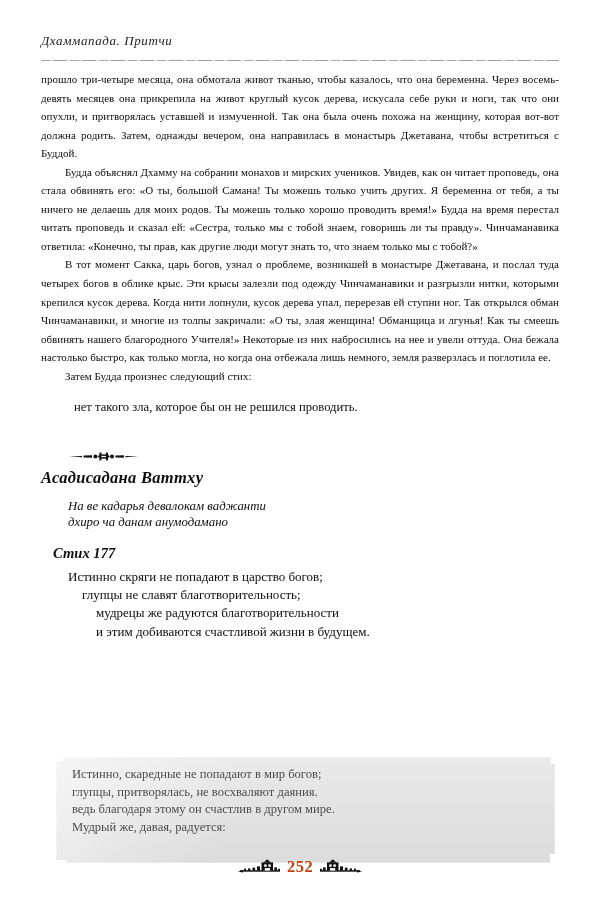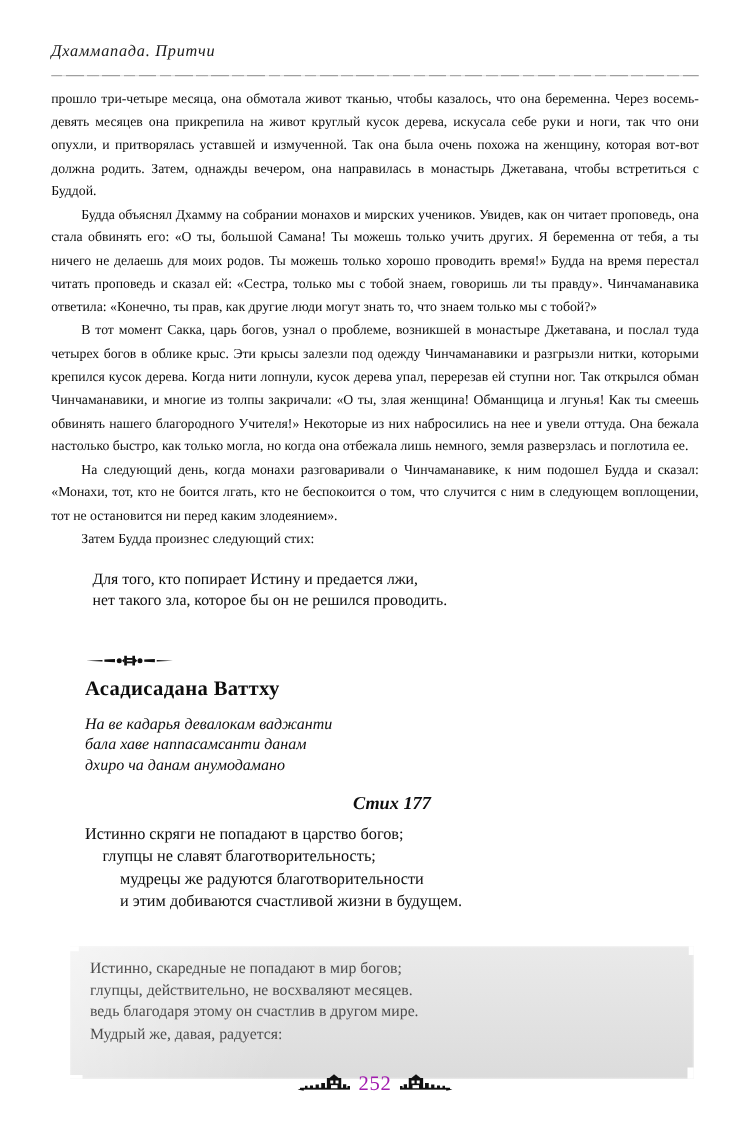--- a/index.html
+++ b/index.html
@@ -85,44 +85,43 @@
     margin-top: 31px;
     margin-left: 27px;
     width: 72px;
     height: 11px;
     position: relative;
   }
 
   
   .section-title {
     margin-top: 9px;
-    margin-left: 27px;
+    font-style: italic;
     font-weight: bold;
     font-size: 16.5px;
     letter-spacing: 0.3px;
   }
 
   
   .pali {
     margin-top: 10px;
     margin-left: 27px;
     font-style: italic;
     font-size: 12.8px;
     line-height: 16.6px;
   }
   .pali .line { white-space: nowrap; }
 
   
   .verse-no {
     margin-top: 14px;
-    margin-left: 27px;
+    margin-left: 12px;
     font-style: italic;
     font-weight: bold;
     font-size: 14.6px;
-    text-align: center;
   }
 
   
   .translation {
     margin-top: 6px;
     margin-left: 27px;
     font-size: 13px;
     line-height: 18.2px;
   }
   .translation .line { white-space: nowrap; }
@@ -171,22 +170,23 @@
     left: 0;
     top: 857px;
     width: 600px;
     display: flex;
     align-items: center;
     justify-content: center;
     gap: 5px;
   }
   .page-number {
     font-size: 16.5px;
-    color: #a21caf;
+    color: #c2410c;
     letter-spacing: .5px;
+    font-weight: bold;
   }
   .orn-left, .orn-right {
     display: block;
     line-height: 0;
   }
 </style>
 </head>
 <body>
 
 <div class="page">
@@ -194,25 +194,23 @@
   <div class="running-head">
     <div class="running-head-title">Дхаммапада. Притчи</div>
   </div>
   <div class="head-rule"></div>
 
   <div class="col">
 
     <p class="para first">прошло три-четыре месяца, она обмотала живот тканью, чтобы казалось, что она беременна. Через восемь-девять месяцев она прикрепила на живот круглый кусок дерева, искусала себе руки и ноги, так что они опухли, и притворялась уставшей и измученной. Так она была очень похожа на женщину, которая вот-вот должна родить. Затем, однажды вечером, она направилась в монастырь Джетавана, чтобы встретиться с Буддой.</p>
     <p class="para">Будда объяснял Дхамму на собрании монахов и мирских учеников. Увидев, как он читает проповедь, она стала обвинять его: «О ты, большой Самана! Ты можешь только учить других. Я беременна от тебя, а ты ничего не делаешь для моих родов. Ты можешь только хорошо проводить время!» Будда на время перестал читать проповедь и сказал ей: «Сестра, только мы с тобой знаем, говоришь ли ты правду». Чинчаманавика ответила: «Конечно, ты прав, как другие люди могут знать то, что знаем только мы с тобой?»</p>
     <p class="para">В тот момент Сакка, царь богов, узнал о проблеме, возникшей в монастыре Джетавана, и послал туда четырех богов в облике крыс. Эти крысы залезли под одежду Чинчаманавики и разгрызли нитки, которыми крепился кусок дерева. Когда нити лопнули, кусок дерева упал, перерезав ей ступни ног. Так открылся обман Чинчаманавики, и многие из толпы закричали: «О ты, злая женщина! Обманщица и лгунья! Как ты смеешь обвинять нашего благородного Учителя!» Некоторые из них набросились на нее и увели оттуда. Она бежала настолько быстро, как только могла, но когда она отбежала лишь немного, земля разверзлась и поглотила ее.</p>
-    <p class="para">На следующий день, когда монахи разговаривали о Чинчаманавике, к ним подошел Будда и сказал: «Монахи, тот, кто не боится лгать, кто не беспокоится о том, что случится с ним в следующем воплощении, тот не остановится ни перед каким злодеянием».</p>
     <p class="para">Затем Будда произнес следующий стих:</p>
 
     <div class="stanza">
-      <div class="line">Для того, кто попирает Истину и предается лжи,</div>
       <div class="line">нет такого зла, которое бы он не решился проводить.</div>
     </div>
 
     <div class="divider">
       <svg width="72" height="11" viewBox="0 0 72 11" xmlns="http://www.w3.org/2000/svg">
         <path d="M1 5.6 L14 5.0 L14 6.2 Z" fill="#111"></path>
         <path d="M15.5 4.6 L24 4.2 L24 6.8 L15.5 6.4 Z" fill="#111"></path>
         <circle cx="27.4" cy="5.5" r="2.0" fill="#111"></circle>
         <path d="M29.6 5.5 L31.6 3.6 L31.6 7.4 Z" fill="#111"></path>
         <rect x="31.4" y="1.6" width="2.1" height="7.8" fill="#111"></rect>
@@ -223,21 +221,20 @@
         <circle cx="44.0" cy="5.5" r="2.0" fill="#111"></circle>
         <path d="M47.4 4.6 L55.9 4.2 L55.9 6.8 L47.4 6.4 Z" fill="#111"></path>
         <path d="M70.4 5.6 L57.4 5.0 L57.4 6.2 Z" fill="#111"></path>
       </svg>
     </div>
 
     <div class="section-title">Асадисадана Ваттху</div>
 
     <div class="pali">
       <div class="line">На ве кадарья девалокам ваджанти</div>
-      <div class="line">бала хаве наппасамсанти данам</div>
       <div class="line">дхиро ча данам анумодамано</div>
     </div>
 
     <div class="verse-no">Стих 177</div>
 
     <div class="translation">
       <div class="line">Истинно скряги не попадают в царство богов;</div>
       <div class="line i1">глупцы не славят благотворительность;</div>
       <div class="line i2">мудрецы же радуются благотворительности</div>
       <div class="line i2">и этим добиваются счастливой жизни в будущем.</div>
@@ -245,21 +242,21 @@
 
   </div>
 
   <div class="grey-box">
     <span class="notch-tl"></span>
     <span class="notch-bl"></span>
     <span class="notch-tr"></span>
     <span class="notch-br"></span>
     <div class="grey-text">
       <div class="line">Истинно, скаредные не попадают в мир богов;</div>
-      <div class="line">глупцы, действительно, не восхваляют месяцев.</div>
+      <div class="line">глупцы, притворялась, не восхваляют даяния.</div>
       <div class="line">ведь благодаря этому он счастлив в другом мире.</div>
       <div class="line">Мудрый же, давая, радуется:</div>
     </div>
   </div>
 
   <div class="footer">
     <span class="orn-left">
       <svg width="44" height="18" viewBox="0 0 44 18" xmlns="http://www.w3.org/2000/svg">
         <rect x="2" y="12.2" width="40" height="1.5" fill="#111"></rect>
         <path d="M0 13.6 L5 12.3 L5 14.6 Z" fill="#111"></path>

